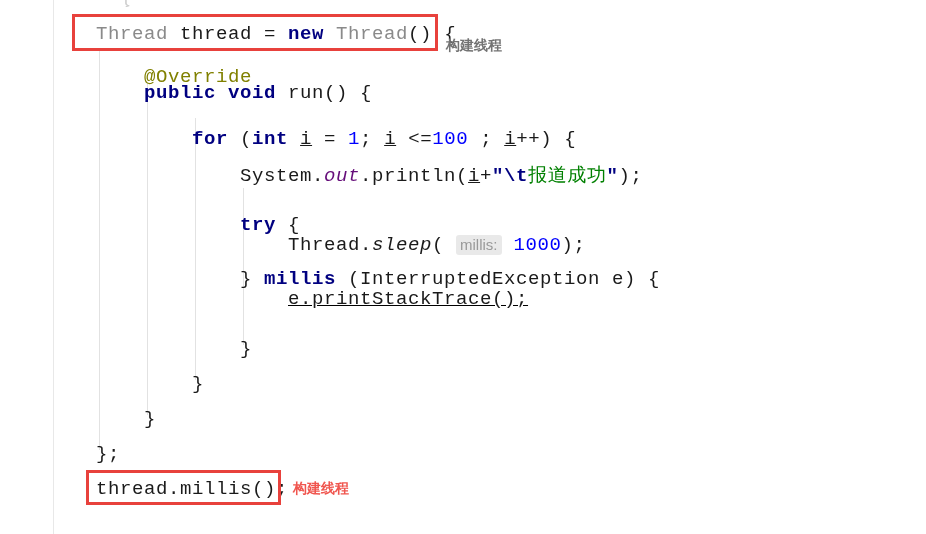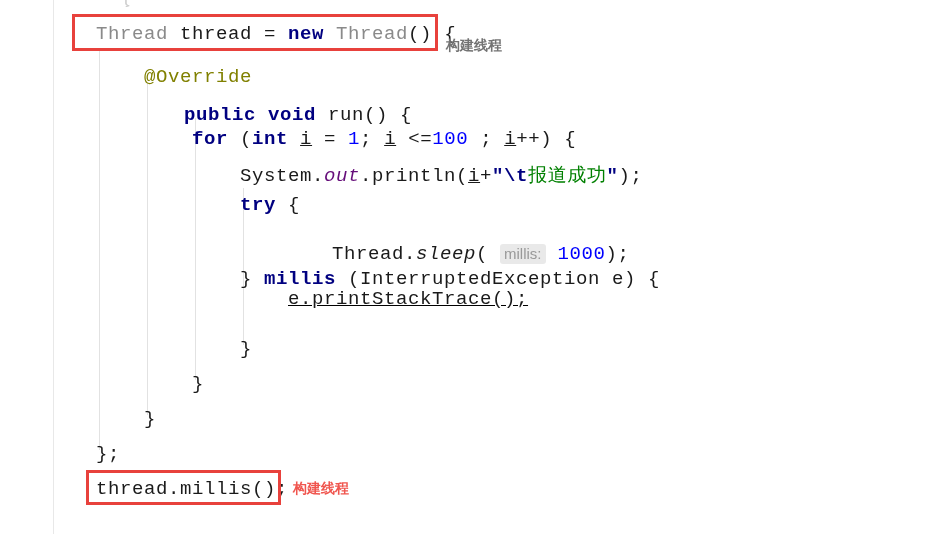--- a/index.html
+++ b/index.html
@@ -123,25 +123,25 @@
   <div id="indent-guides">
       <div class="indent-guide" style="left: 99px; top: 48px; height: 402px; background: rgb(226, 226, 226);"></div>
       <div class="indent-guide" style="left: 147px; top: 83px; height: 332px; background: rgb(226, 226, 226);"></div>
       <div class="indent-guide" style="left: 195px; top: 118px; height: 262px; background: rgb(226, 226, 226);"></div>
       <div class="indent-guide" style="left: 243px; top: 188px; height: 157px; background: rgb(226, 226, 226);"></div>
     </div>
 
   <div id="code-lines">
       <div class="code-line" style="top: 17px;"><span style="display: inline-block; width: 96px;"></span><span class="tok-type">Thread</span><span class="tok-plain"> </span><span class="tok-plain">thread</span><span class="tok-plain"> = </span><span class="tok-kw">new</span><span class="tok-plain"> </span><span class="tok-type">Thread</span><span class="tok-plain">()</span><span class="tok-brace"> {</span></div>
       <div class="code-line" style="top: 60px;"><span style="display: inline-block; width: 144px;"></span><span class="tok-anno">@Override</span></div>
-      <div class="code-line" style="top: 98px; margin-left: 40px;"><span style="display: inline-block; width: 144px;"></span><span class="tok-kw">public void</span><span class="tok-plain"> </span><span class="tok-plain">run</span><span class="tok-plain">() {</span></div>
+      <div class="code-line" style="top: 76px;"><span style="display: inline-block; width: 144px;"></span><span class="tok-kw">public void</span><span class="tok-plain"> </span><span class="tok-plain">run</span><span class="tok-plain">() {</span></div>
       <div class="code-line" style="top: 122px;"><span style="display: inline-block; width: 192px;"></span><span class="tok-kw">for</span><span class="tok-plain"> (</span><span class="tok-kw">int</span><span class="tok-plain"> </span><span class="tok-var">i</span><span class="tok-plain"> = </span><span class="tok-num">1</span><span class="tok-plain">; </span><span class="tok-var">i</span><span class="tok-plain"> &lt;=</span><span class="tok-num">100</span><span class="tok-plain"> ; </span><span class="tok-var">i</span><span class="tok-plain">++) {</span></div>
       <div class="code-line" style="top: 157px;"><span style="display: inline-block; width: 240px;"></span><span class="tok-plain">System.</span><span class="tok-static">out</span><span class="tok-plain">.println(</span><span class="tok-var">i</span><span class="tok-plain">+</span><span class="tok-esc">"</span><span class="tok-esc">\t</span><span class="tok-str cjk">报道成功</span><span class="tok-esc">"</span><span class="tok-plain">);</span></div>
-      <div class="code-line" style="top: 188px;"><span style="display: inline-block; width: 240px;"></span><span class="tok-kw">try</span><span class="tok-brace"> {</span></div>
-      <div class="code-line" style="top: 236px; margin-left: 44px;"><span style="display: inline-block; width: 288px;"></span><span class="tok-plain">Thread.</span><span class="tok-method-i">sleep</span><span class="tok-plain">( </span><span class="param-hint">millis:</span><span class="tok-plain"> </span><span class="tok-num">1000</span><span class="tok-plain">);</span></div>
+      <div class="code-line" style="top: 208px;"><span style="display: inline-block; width: 240px;"></span><span class="tok-kw">try</span><span class="tok-brace"> {</span></div>
+      <div class="code-line" style="top: 227px;"><span style="display: inline-block; width: 288px;"></span><span class="tok-plain">Thread.</span><span class="tok-method-i">sleep</span><span class="tok-plain">( </span><span class="param-hint">millis:</span><span class="tok-plain"> </span><span class="tok-num">1000</span><span class="tok-plain">);</span></div>
       <div class="code-line" style="top: 262px;"><span style="display: inline-block; width: 240px;"></span><span class="tok-brace">} </span><span class="tok-kw">millis</span><span class="tok-plain"> (InterruptedException e) {</span></div>
       <div class="code-line" style="top: 282px; text-decoration: underline;"><span style="display: inline-block; width: 288px;"></span><span class="tok-plain">e.printStackTrace();</span></div>
       <div class="code-line" style="top: 332px;"><span style="display: inline-block; width: 240px;"></span><span class="tok-brace">}</span></div>
       <div class="code-line" style="top: 367px;"><span style="display: inline-block; width: 192px;"></span><span class="tok-brace">}</span></div>
       <div class="code-line" style="top: 402px;"><span style="display: inline-block; width: 144px;"></span><span class="tok-brace">}</span></div>
       <div class="code-line" style="top: 437px;"><span style="display: inline-block; width: 96px;"></span><span class="tok-brace">};</span></div>
       <div class="code-line" style="top: 472px;"><span style="display: inline-block; width: 96px;"></span><span class="tok-plain">thread.millis();</span></div>
     </div>
 
   <div id="highlight-boxes">

